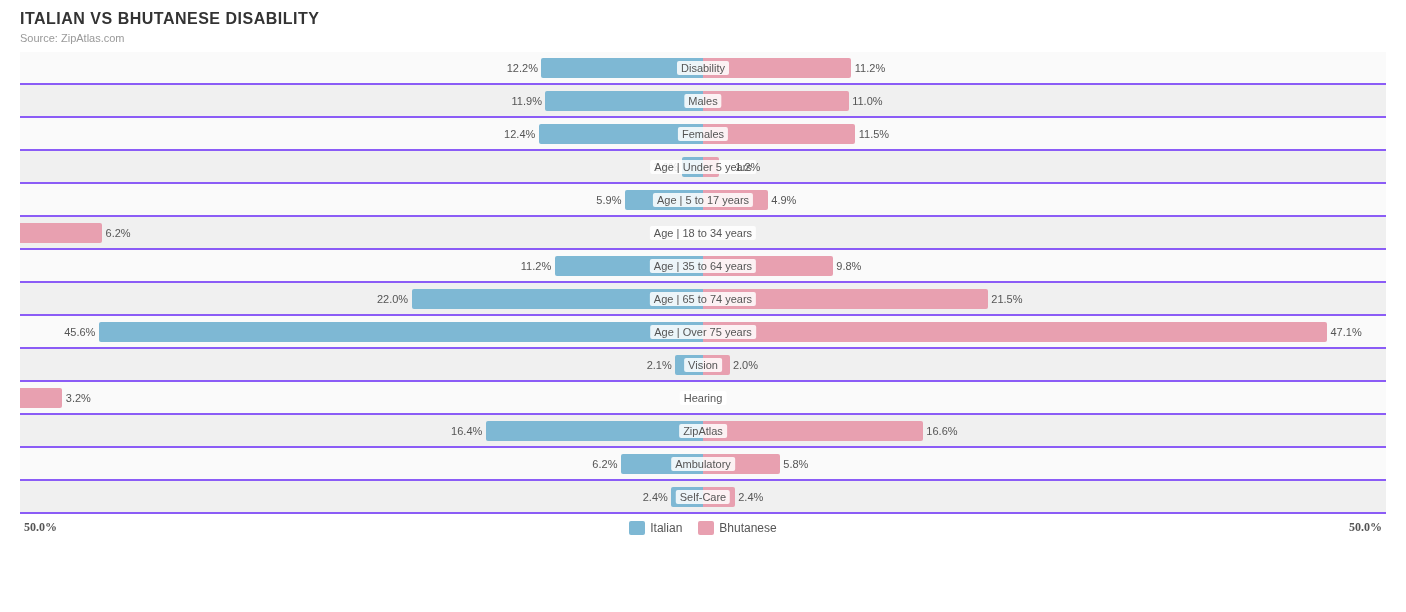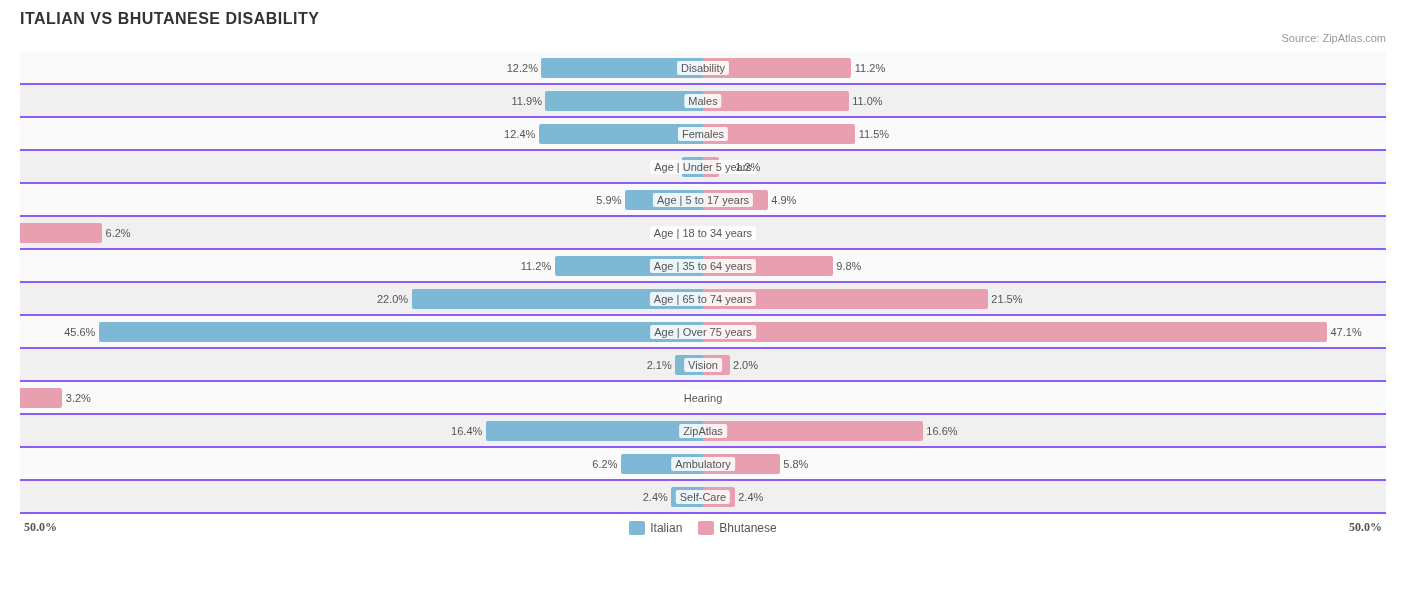--- a/index.html
+++ b/index.html
@@ -14,21 +14,21 @@
       font-size: 16px;
       font-weight: bold;
       color: #333;
       margin-bottom: 4px;
       text-transform: uppercase;
       letter-spacing: 0.5px;
     }
     .source {
       font-size: 11px;
       color: #999;
-      text-align: right;
+      text-align: left;
       margin-bottom: 8px;
     }
     .chart-container {
       width: 100%;
       position: relative;
     }
     .bar-row {
       display: flex;
       align-items: center;
       height: 33px;

